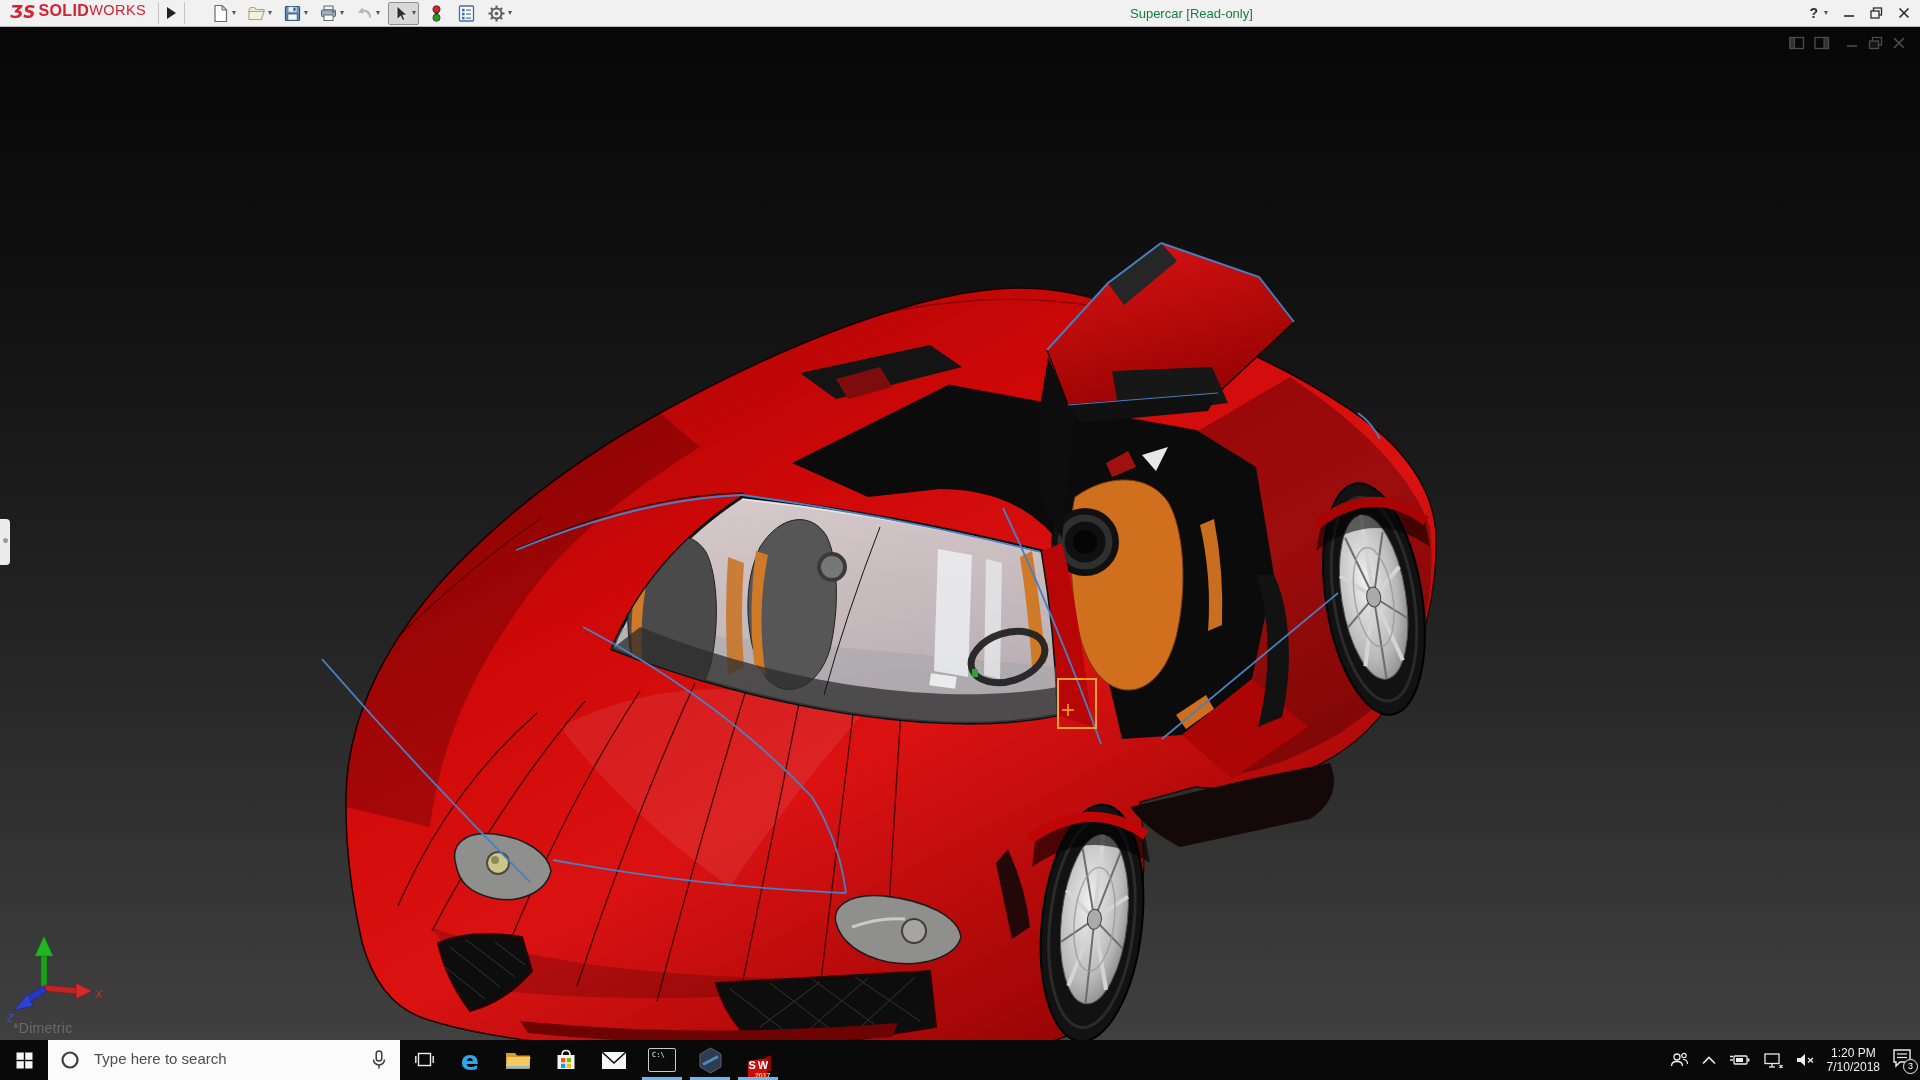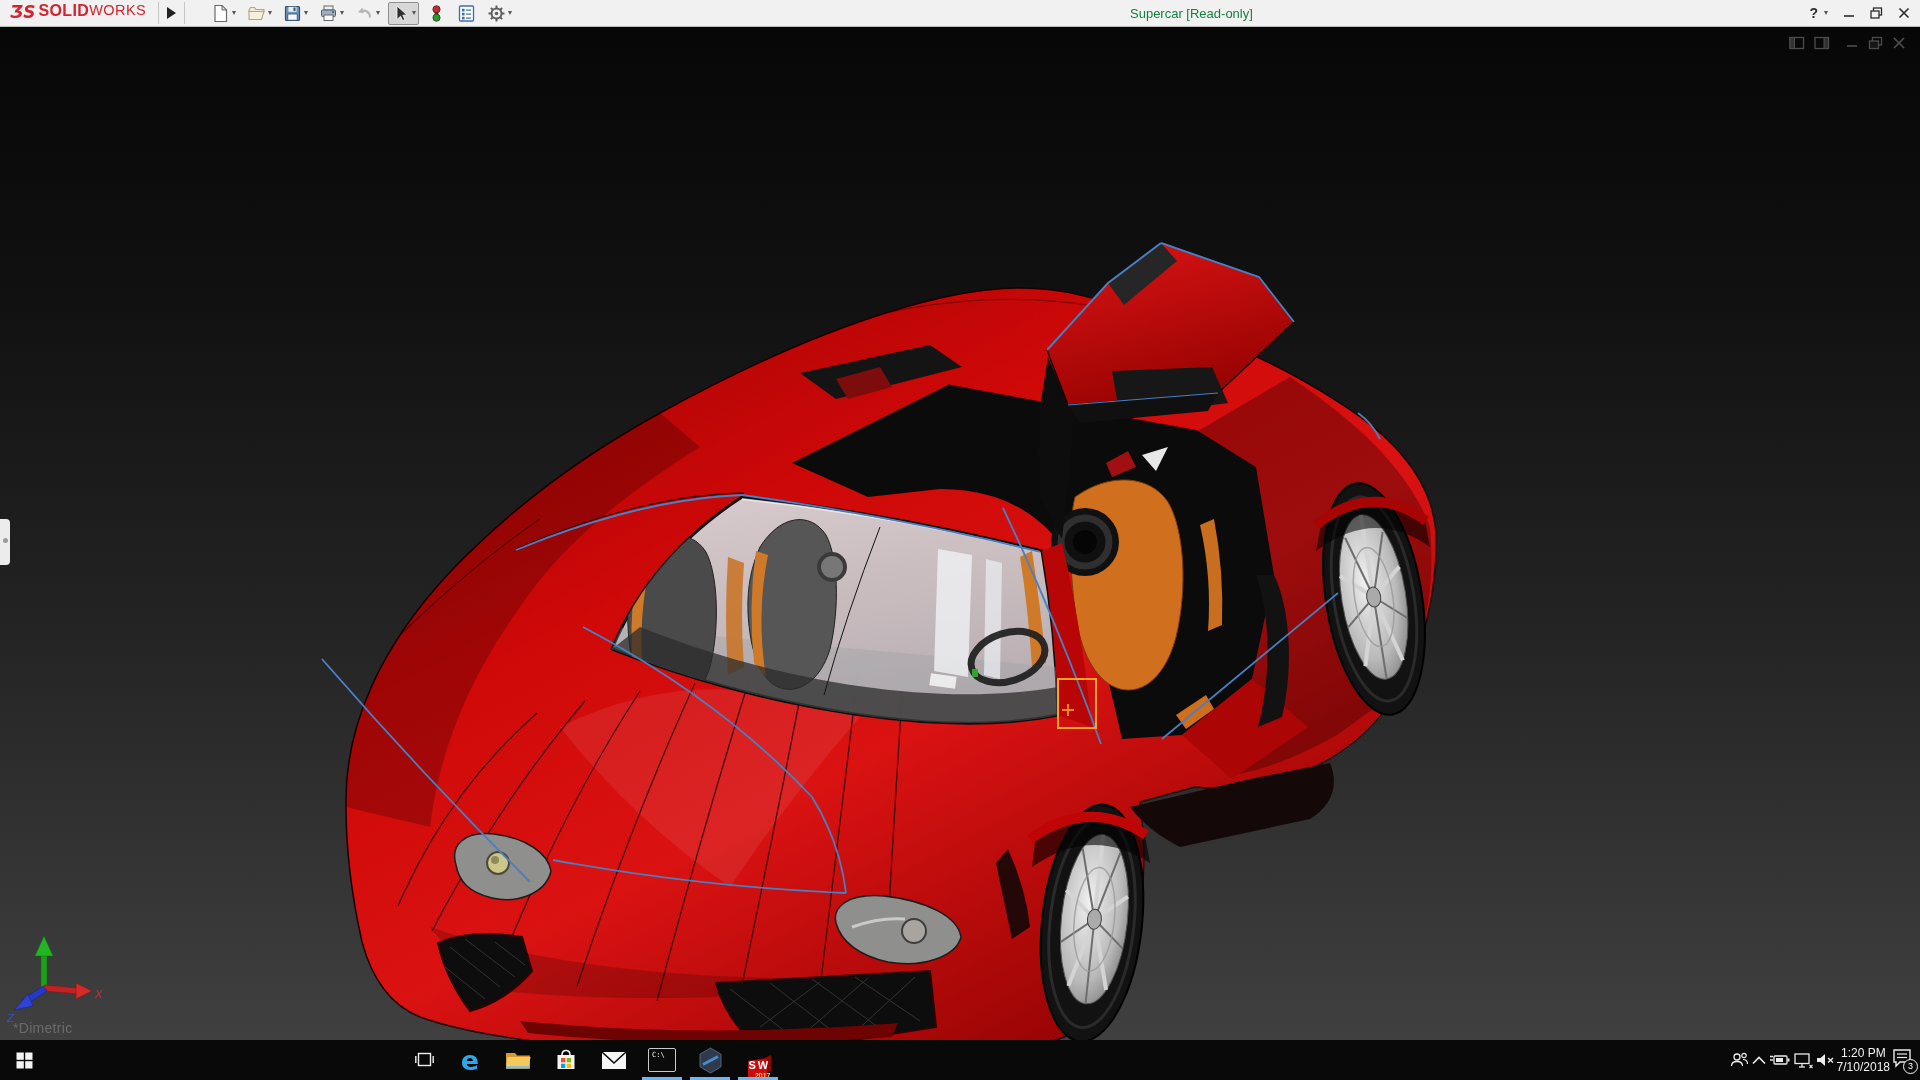--- a/index.html
+++ b/index.html
@@ -38,21 +38,21 @@
   .tb-slot{position:absolute;top:0;width:48px;height:40px;display:flex;align-items:center;justify-content:center;}
   .searchbox{position:absolute;left:48px;top:0;width:352px;height:40px;background:#fbfbfb;display:flex;align-items:center;}
   .search-placeholder{position:absolute;left:46px;top:10px;font-size:15px;color:#4e4e4e;}
   .underline{position:absolute;bottom:0;left:4px;width:40px;height:3px;background:#6fb5ef;}
   .edge-e{font-size:27px;font-weight:bold;color:#2ba7ea;font-family:"DejaVu Sans",sans-serif;line-height:27px;}
   .cmd-icon{width:26px;height:22px;background:#0b0b0b;border:1px solid #c9c9c9;border-radius:2px;position:relative;}
   .cmd-glyph{position:absolute;left:3px;top:2px;color:#f2f2f2;font-size:7px;font-family:"DejaVu Sans Mono",monospace;}
   .sw-icon{width:27px;height:27px;position:relative;margin-top:13px;}
   .sw-top{position:absolute;left:4px;top:6px;color:#ffffff;font-weight:bold;font-size:11px;letter-spacing:2px;}
   .sw-year{position:absolute;right:1px;bottom:1px;color:#ffd24a;font-weight:bold;font-size:7px;}
-  .tray{position:absolute;right:6px;top:0;height:40px;display:flex;align-items:center;gap:2px;}
+  .tray{position:absolute;right:6px;top:0;height:40px;display:flex;align-items:center;gap:12px;}
   .clock{color:#f2f2f2;font-size:12px;line-height:14px;text-align:center;}
   .action-wrap{position:relative;width:22px;height:24px;}
   .badge{position:absolute;right:-4px;bottom:-2px;width:13px;height:13px;border-radius:50%;background:#0a0a0a;
          border:1px solid #f2f2f2;color:#fff;font-size:9px;line-height:13px;text-align:center;}
 </style>
 </head>
 <body>
 
 <div class="titlebar">
   <div class="logo">
@@ -447,20 +447,31 @@
 <div class="taskbar">
   <div class="tb-slot" style="left:0">
     <svg width="17" height="17" viewBox="0 0 17 17">
       <rect x="0.5" y="0.5" width="7.3" height="7.3" fill="#f4f4f4"></rect>
       <rect x="9.2" y="0.5" width="7.3" height="7.3" fill="#f4f4f4"></rect>
       <rect x="0.5" y="9.2" width="7.3" height="7.3" fill="#f4f4f4"></rect>
       <rect x="9.2" y="9.2" width="7.3" height="7.3" fill="#f4f4f4"></rect>
     </svg>
   </div>
 
+  <div class="searchbox">
+    <svg width="20" height="20" viewBox="0 0 20 20" style="position:absolute;left:12px;top:10px;">
+      <circle cx="10" cy="10" r="7.5" fill="none" stroke="#3c3c3c" stroke-width="2.2"></circle>
+    </svg>
+    <span class="search-placeholder">Type here to search</span>
+    <svg width="14" height="20" viewBox="0 0 14 20" style="position:absolute;right:14px;top:10px;">
+      <rect x="4.2" y="1" width="5.6" height="10" rx="2.8" fill="none" stroke="#3c3c3c" stroke-width="1.5"></rect>
+      <path d="M1.5,9.5 a5.5,5.5 0 0 0 11,0" fill="none" stroke="#3c3c3c" stroke-width="1.5"></path>
+      <line x1="7" y1="15" x2="7" y2="18.5" stroke="#3c3c3c" stroke-width="1.5"></line>
+    </svg>
+  </div>
 
   <div class="tb-slot" style="left:400px">
     <svg width="19" height="16" viewBox="0 0 19 16">
       <rect x="3.5" y="1.5" width="12" height="12" fill="none" stroke="#efefef" stroke-width="1.4"></rect>
       <line x1="0.8" y1="4" x2="0.8" y2="11" stroke="#efefef" stroke-width="1.4"></line>
       <line x1="18.2" y1="4" x2="18.2" y2="11" stroke="#efefef" stroke-width="1.4"></line>
     </svg>
   </div>
 
   <div class="tb-slot" style="left:446px">

